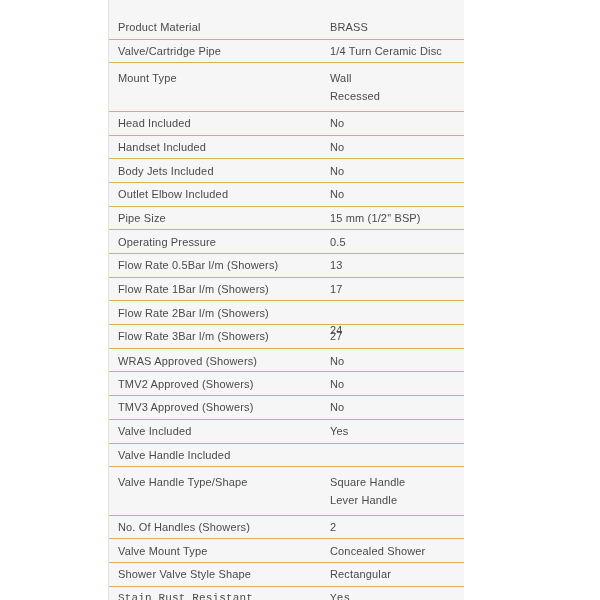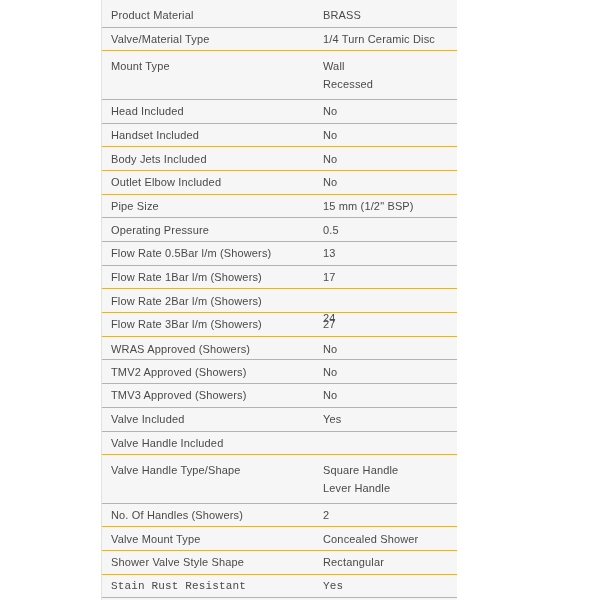--- a/index.html
+++ b/index.html
@@ -6,28 +6,28 @@
     margin: 0;
     padding: 0;
     width: 600px;
     height: 600px;
     overflow: hidden;
     background: #ffffff;
     font-family: "Liberation Sans", sans-serif;
   }
   #spec-panel {
     position: absolute;
-    left: 101px;
+    left: 108px;
     top: 0;
     width: 356px;
     height: 600px;
     box-sizing: border-box;
     background: #f6f6f6;
     border-left: 1px solid #e2e2e2;
-    padding-top: 4px;
+    padding-top: 16px;
   }
   .row {
     display: flex;
     align-items: flex-start;
     box-sizing: border-box;
     height: 23.7px;
     padding: 2.35px 4px 0 9px;
     border-bottom: 1px solid #d8b255;
   }
   .row.tall {
@@ -56,21 +56,21 @@
 <body style="background: rgb(255, 255, 255);">
 
 <div id="spec-panel" style="background: rgb(246, 246, 246); border-left-color: rgb(226, 226, 226);">
     <div class="row" style="border-bottom-color: rgb(216, 178, 85);">
       <div class="spec-label" style="color: rgb(74, 74, 74);">Product Material</div>
       <div class="spec-value" style="color: rgb(74, 74, 74);">
         <div class="spec-value-line">BRASS</div>
       </div>
     </div>
     <div class="row" style="border-bottom-color: rgb(216, 178, 85);">
-      <div class="spec-label" style="color: rgb(74, 74, 74);">Valve/Material Type</div>
+      <div class="spec-label" style="color: rgb(74, 74, 74);">Valve/Cartridge Pipe</div>
       <div class="spec-value" style="color: rgb(74, 74, 74);">
         <div class="spec-value-line">1/4 Turn Ceramic Disc</div>
       </div>
     </div>
     <div class="row tall" style="border-bottom-color: rgb(216, 178, 85);">
       <div class="spec-label" style="color: rgb(74, 74, 74);">Mount Type</div>
       <div class="spec-value" style="color: rgb(74, 74, 74);">
         <div class="spec-value-line">Wall</div>
         <div class="spec-value-line">Recessed</div>
       </div>

